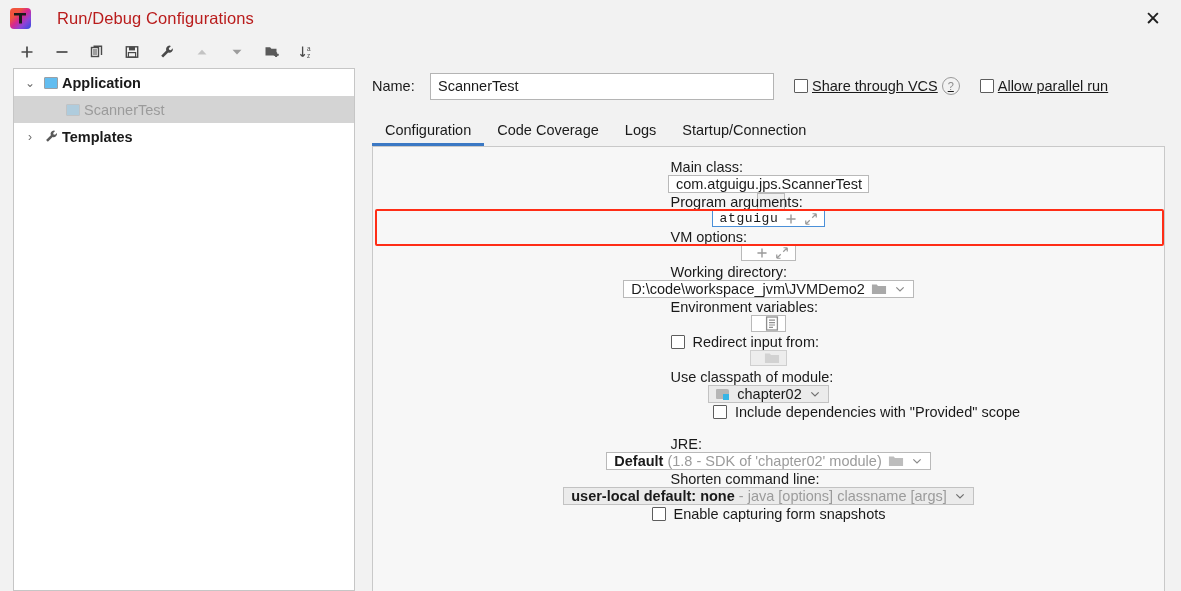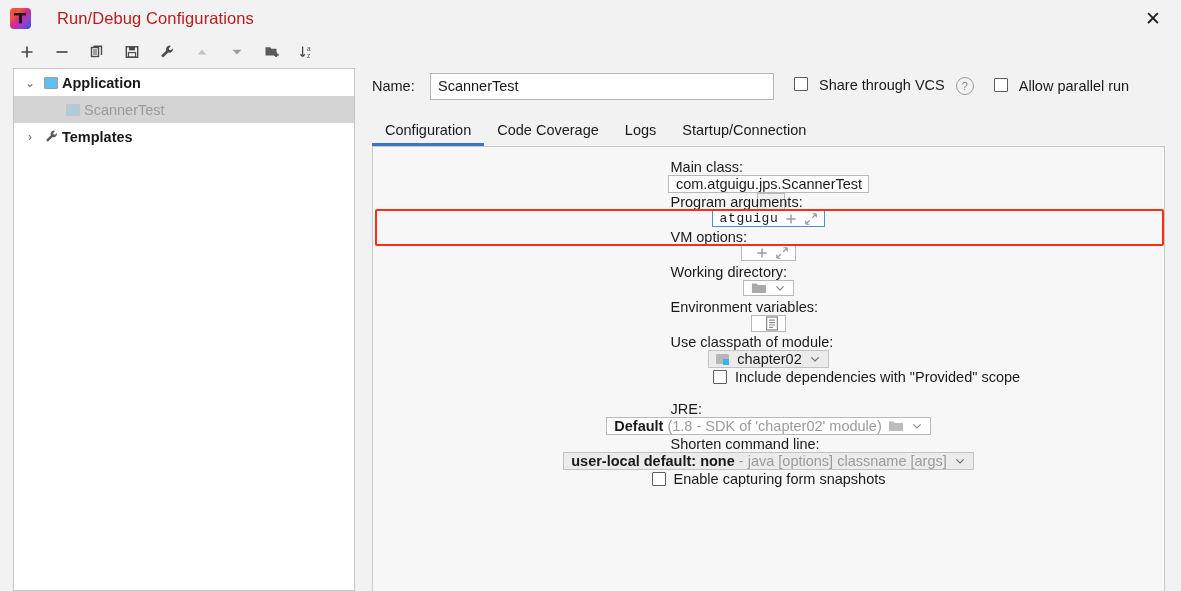--- a/index.html
+++ b/index.html
@@ -143,21 +143,21 @@
     color: #1a1a1a;
   }
   .cbx {
     width: 14px; height: 14px;
     border: 1.5px solid #5d5d5d;
     background: #fff;
     box-sizing: border-box;
     flex: none;
     border-radius: 1px;
   }
-  .vcs-group { display: flex; gap: 11px; margin-left: 20px; }
+  .vcs-group { display: flex; align-items: center; gap: 4px; margin-left: 20px; text-decoration: underline; }
   .help-ic {
     width: 16px; height: 16px;
     border-radius: 50%;
     border: 1.3px solid #9a9a9a;
     color: #8a8a8a;
     font-size: 11px;
     display: flex; align-items: center; justify-content: center;
     flex: none;
   }
 
@@ -444,20 +444,21 @@
               <path d="M14 2 9.4 6.6M14 2h-4.3M14 2v4.3" stroke="currentColor" stroke-width="1.4" fill="none"></path>
               <path d="M2 14l4.6-4.6M2 14h4.3M2 14V9.7" stroke="currentColor" stroke-width="1.4" fill="none"></path>
             </svg>
           </span>
         </div>
       </div>
 
       <div class="frow">
         <div class="flabel">Working directory:</div>
         <div class="field">
+          <span class="val">D:\code\workspace_jvm\JVMDemo2</span>
           <span class="ficon dark">
             <svg width="16" height="14" viewBox="0 0 17 14">
                 <path d="M1 2.2h5.1l1.3 1.6h8.6v8.4H1z" fill="#a9a9a9"></path>
               </svg>
           </span>
           <span class="ficon">
             <svg width="14" height="14" viewBox="0 0 16 16">
                 <path d="M3.8 6.2 8 10.2l4.2-4" stroke="#8a8a8a" stroke-width="1.4" fill="none"></path>
               </svg>
           </span>
@@ -470,20 +471,34 @@
           <span class="val"></span>
           <span class="ficon">
             <svg width="14" height="15" viewBox="0 0 14 15">
               <rect x="1.6" y="1" width="10.8" height="13" stroke="#8f8f8f" stroke-width="1.3" fill="#fff"></rect>
               <path d="M4 4.2h6M4 6.6h6M4 9h6M4 11.4h4" stroke="#8f8f8f" stroke-width="1.2" fill="none"></path>
             </svg>
           </span>
         </div>
       </div>
 
+      <div class="frow">
+        <div class="flabel chk">
+          <span class="cbx"></span>
+          <span>Redirect input from:</span>
+        </div>
+        <div class="field disabled">
+          <span class="val"></span>
+          <span class="ficon pale">
+            <svg width="16" height="14" viewBox="0 0 17 14">
+                <path d="M1 2.2h5.1l1.3 1.6h8.6v8.4H1z" fill="#d2d2d2"></path>
+              </svg>
+          </span>
+        </div>
+      </div>
 
       <div class="frow">
         <div class="flabel">Use classpath of module:</div>
         <div class="field grey">
           <span class="mod-icon"></span>
           <span class="val">chapter02</span>
           <span class="ficon">
             <svg width="14" height="14" viewBox="0 0 16 16">
                 <path d="M3.8 6.2 8 10.2l4.2-4" stroke="#6f6f6f" stroke-width="1.4" fill="none"></path>
               </svg>

